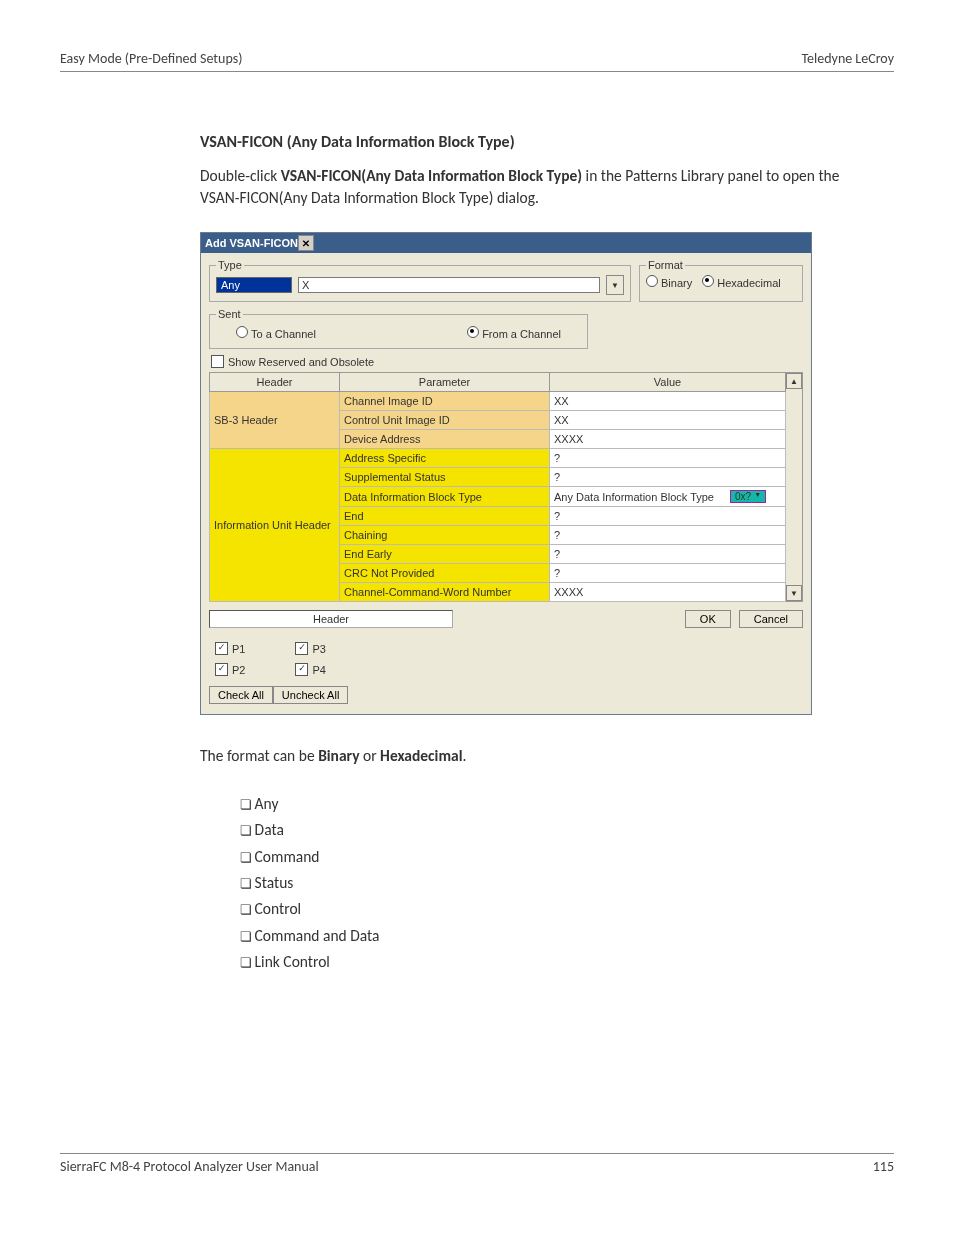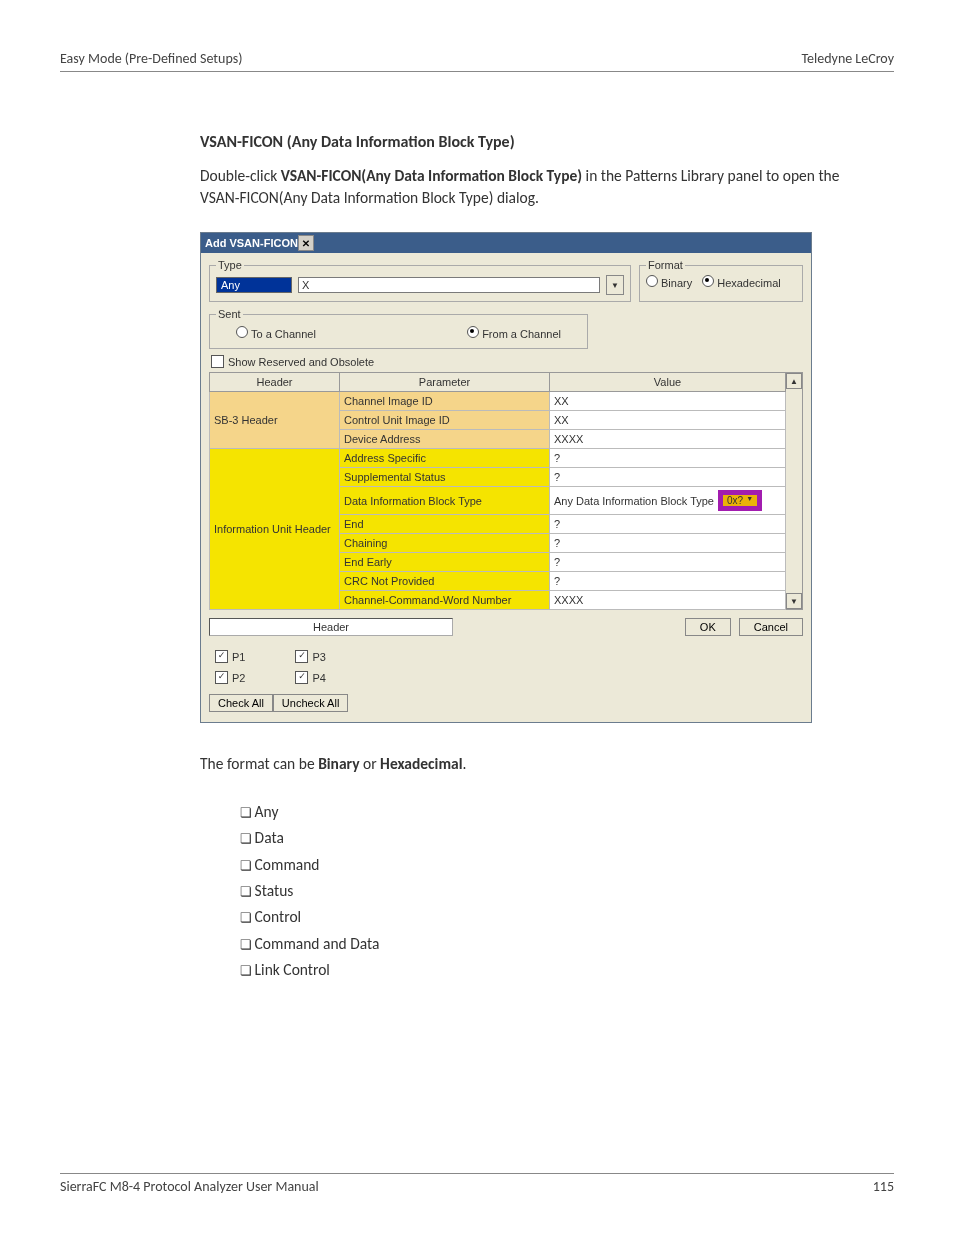--- a/index.html
+++ b/index.html
@@ -92,40 +92,40 @@
     text-align:center;
   }
   table.param td { border:1px solid #bbb; padding:3px 4px; vertical-align:middle; }
   .hdr-col { width:130px; }
   .param-col { width:210px; }
   .hdr-cell { background:#f5d58a; }
   .hdr-cell2 { background:#f5e400; }
   .p-orange { background:#f5d58a; }
   .p-yellow { background:#f5e400; }
   .val-cell { background:#fff; }
-  .dd-inline { display:flex; align-items:center; gap:4px; }
-  .dd-val { border:5px solid #a21caf; background:#eab308; padding:0 4px; font-size:10px; display:inline-flex; align-items:flex-start; gap:3px;}
+  .dd-inline { display:flex; align-items:center; gap:16px; }
+  .dd-val { border:1px solid #a21caf; background:#14b8a6; padding:0 4px; font-size:10px; display:inline-flex; align-items:flex-start; gap:3px;}
   .tbl-wrap { position:relative; display:flex; }
   .tbl-main { flex:1; }
   .scrollbar { width:16px; background:#ece9d8; border:1px solid #999; border-left:none; display:flex; flex-direction:column; justify-content:space-between;}
   .sb-btn { height:14px; border:1px solid #888; background:#ece9d8; display:flex; align-items:center; justify-content:center; font-size:8px;}
   .btm-row1 { margin-top:8px; display:flex; justify-content:space-between; align-items:center; gap:10px;}
   .btn { border:1px solid #888; background:#ece9d8; padding:2px 14px; font-size:11px; font-family:Tahoma, Arial, sans-serif;}
   .header-box { border:1px inset #aaa; background:#fff; width:230px; padding:2px 6px; text-align:center; font-size:11px; }
   .ports { margin-top:10px; padding:4px 6px; display:flex; gap:50px;text-align:right; }
   .ports-col { display:flex; flex-direction:column; gap:8px;}
   .port-item { display:flex; align-items:center; gap:4px; font-size:11px;}
   .btn-row2 { margin-top:6px; display:flex; gap:0;}
   .btn-row2 .btn { padding:2px 8px;}
 
   ul.opts { list-style:none; padding:0; margin:0 0 0 40px; font-size:15.5px; line-height:1.7;}
   ul.opts li::before { content:"❏  "; font-size:13px; }
 
   .footer-row {
-    position:absolute; bottom:40px; left:60px; right:60px;
+    position:absolute; bottom:60px; left:60px; right:60px;
     display:flex; justify-content:space-between;
     font-size:14px; color:#444;
     border-top:1px solid #888; padding-top:4px;
   }
 </style>
 </head>
 <body>
 
 <div class="page">
   <div class="header-row">

